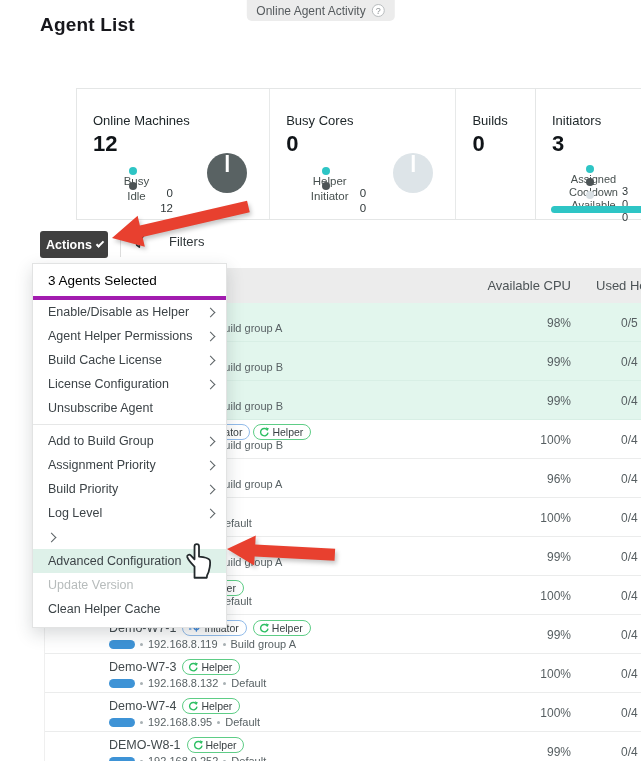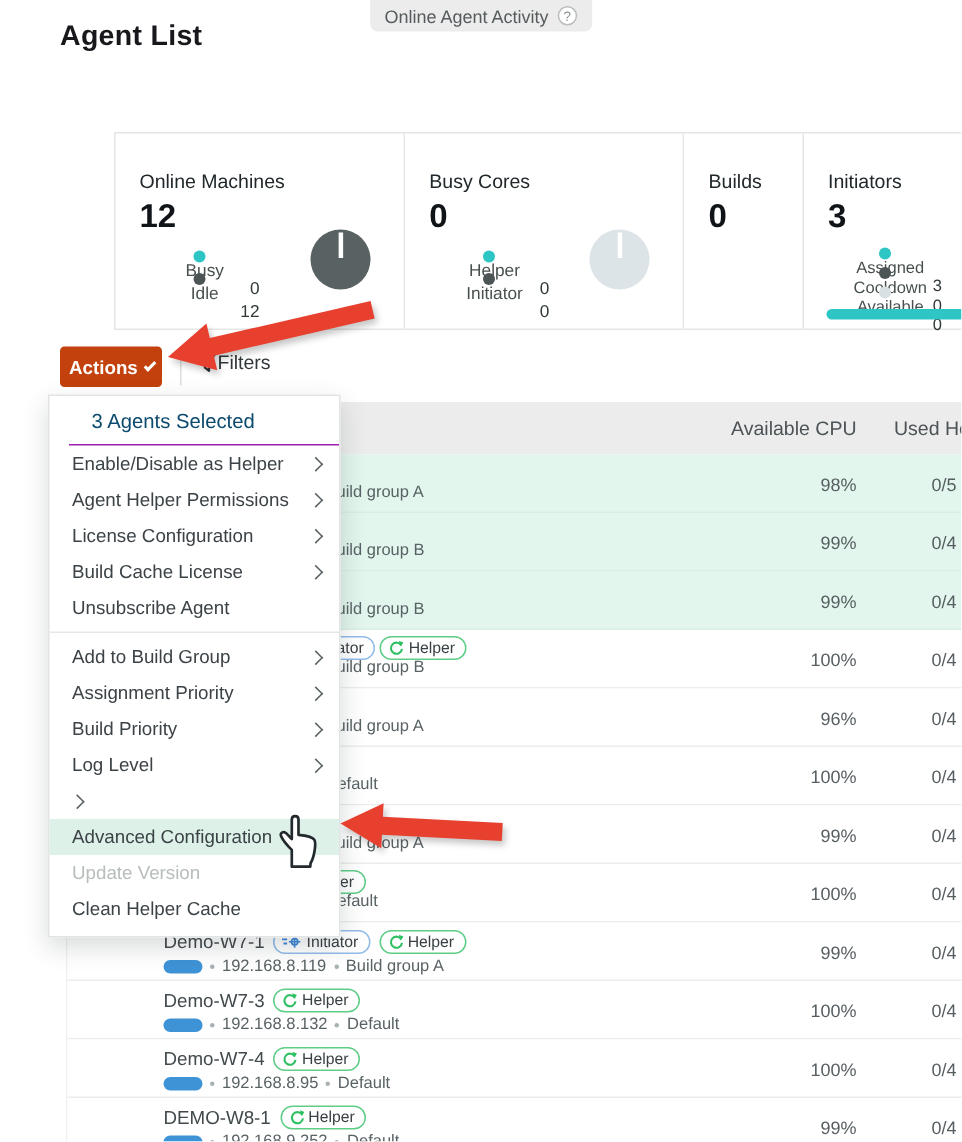--- a/index.html
+++ b/index.html
@@ -35,21 +35,21 @@
   .card-initiators .stat-label,.card-initiators .stat-value{margin-left:16px;}
   .card-initiators .stat-label{margin-top:24px;}
   .init-legend{margin:8px 0 0 16px;width:76px;}
   .init-bar{position:absolute;left:15px;bottom:6px;width:125px;height:7px;border-radius:4px;}
 
   
   .actions-btn{position:absolute;left:40px;top:231px;width:68px;height:27px;border:none;border-radius:3px;
       color:#fff;font-family:inherit;font-size:12.5px;font-weight:700;display:flex;align-items:center;justify-content:center;gap:6px;cursor:pointer;}
   .chev-down{width:6px;height:6px;border-right:2px solid #fff;border-bottom:2px solid #fff;transform:rotate(45deg) translate(-1px,-1px);}
   .toolbar-divider{position:absolute;left:120px;top:232px;width:1px;height:25px;background:#ddd;}
-  .filters{position:absolute;left:131px;top:234px;display:flex;align-items:center;gap:0;font-size:13px;color:#30373a;cursor:pointer;}
+  .filters{position:absolute;left:131px;top:234px;display:flex;align-items:center;gap:24px;font-size:13px;color:#30373a;cursor:pointer;}
 
   
   .agent-table{position:absolute;left:44px;top:268px;width:597px;border-left:1px solid #efefef;}
   .thead{position:relative;height:35px;background:#ececec;font-size:13px;color:#4c5356;}
   .col-cpu{position:absolute;right:71px;top:10px;}
   .col-used{position:absolute;left:551px;top:10px;white-space:nowrap;}
   .trow{position:relative;height:39px;box-sizing:border-box;border-bottom:1px solid #ebecec;background:#fff;}
   .trow.selected{background:#e2f6ed;border-bottom-color:#d8efe5;}
   .name-line{position:absolute;left:64px;top:5px;display:flex;align-items:center;gap:6px;}
   .agent-name{font-size:12.5px;color:#424a4d;}
@@ -64,22 +64,22 @@
   .cpu-val{position:absolute;right:71px;top:13px;font-size:12px;color:#565e61;margin-left:32px;}
   .used-val{position:absolute;left:576px;top:13px;font-size:12px;color:#565e61;white-space:nowrap;}
   .badge{display:inline-flex;align-items:center;gap:3px;height:16px;box-sizing:border-box;background:#fff;
       border:1px solid;border-radius:9px;padding:0 7px 0 5px;font-size:10.5px;color:#3a4144;white-space:nowrap;}
   .badge-helper{border-color:#5ecd86;}
   .badge-initiator{border-color:#92bcea;}
 
   
   .menu{position:absolute;left:32px;top:263px;width:195px;background:#fff;border:1px solid #e2e3e3;
       box-shadow:0 6px 16px rgba(40,50,55,.18);z-index:30;box-sizing:border-box;padding-bottom:6px;}
-  .menu-header{height:32px;display:flex;align-items:center;padding:0 15px;font-size:13.5px;color:#0c4a6e;
-      border-bottom:1px solid #a21caf;margin-left:13px;}
+  .menu-header{height:32px;display:flex;align-items:center;padding:0 15px;font-size:13.5px;color:#000000;
+      border-bottom:4px solid #a21caf;}
   .menu-item{height:24px;display:flex;align-items:center;padding:0 12px 0 15px;font-size:12.5px;color:#3c4347;cursor:pointer;}
   .menu-item .mi-label{flex:1;}
   .menu-item.highlighted{background:#def1e9;}
   .menu-item.disabled{color:#b7bcbc;cursor:default;}
   .menu-divider{height:1px;background:#e6e7e7;margin:4px 0;}
   .chevron-right{width:6px;height:6px;border-top:1.5px solid #5a6164;border-right:1.5px solid #5a6164;transform:rotate(45deg);flex:0 0 auto;}
 
   
   .annot{position:absolute;z-index:50;pointer-events:none;filter:drop-shadow(2px 3px 2px rgba(0,0,0,.22));}
   .cursor-hand{position:absolute;left:182px;top:542px;z-index:40;pointer-events:none;}
@@ -153,21 +153,21 @@
         </div>
         <div class="legend-row">
           <span class="dot" style="background: rgb(217, 224, 228);"></span>
           <span class="legend-name">Available</span>
           <span class="legend-val">0</span>
         </div>
       </div>
     <div class="init-bar" style="background: rgb(46, 197, 197);"></div>
   </section>
 
-  <button class="actions-btn" style="background: #c2410c;">
+  <button class="actions-btn" style="background: #404040;">
     <span>Actions</span>
     <span class="chev-down"></span>
   </button>
   <div class="toolbar-divider"></div>
   <div class="filters">
     <svg width="14" height="15" viewBox="0 0 14 15">
       <path d="M1 1.2 h12 L8.4 7.2 v6 l-2.8 -2.1 v-3.9 Z" fill="none" stroke="#2c3235" stroke-width="1.5" stroke-linejoin="round"></path>
     </svg>
     <span>Filters</span>
   </div>
@@ -348,25 +348,25 @@
     <div id="menu-items">
         <div class="menu-item">
           <span class="mi-label">Enable/Disable as Helper</span>
           <span class="chevron-right"></span>
         </div>
         <div class="menu-item">
           <span class="mi-label">Agent Helper Permissions</span>
           <span class="chevron-right"></span>
         </div>
         <div class="menu-item">
+          <span class="mi-label">Build Cache License</span>
+          <span class="chevron-right"></span>
+        </div>
+        <div class="menu-item">
           <span class="mi-label">License Configuration</span>
-          <span class="chevron-right"></span>
-        </div>
-        <div class="menu-item">
-          <span class="mi-label">Build Cache License</span>
           <span class="chevron-right"></span>
         </div>
         <div class="menu-item">
           <span class="mi-label">Unsubscribe Agent</span>
         </div>
         <div class="menu-divider"></div>
         <div class="menu-item">
           <span class="mi-label">Add to Build Group</span>
           <span class="chevron-right"></span>
         </div>

